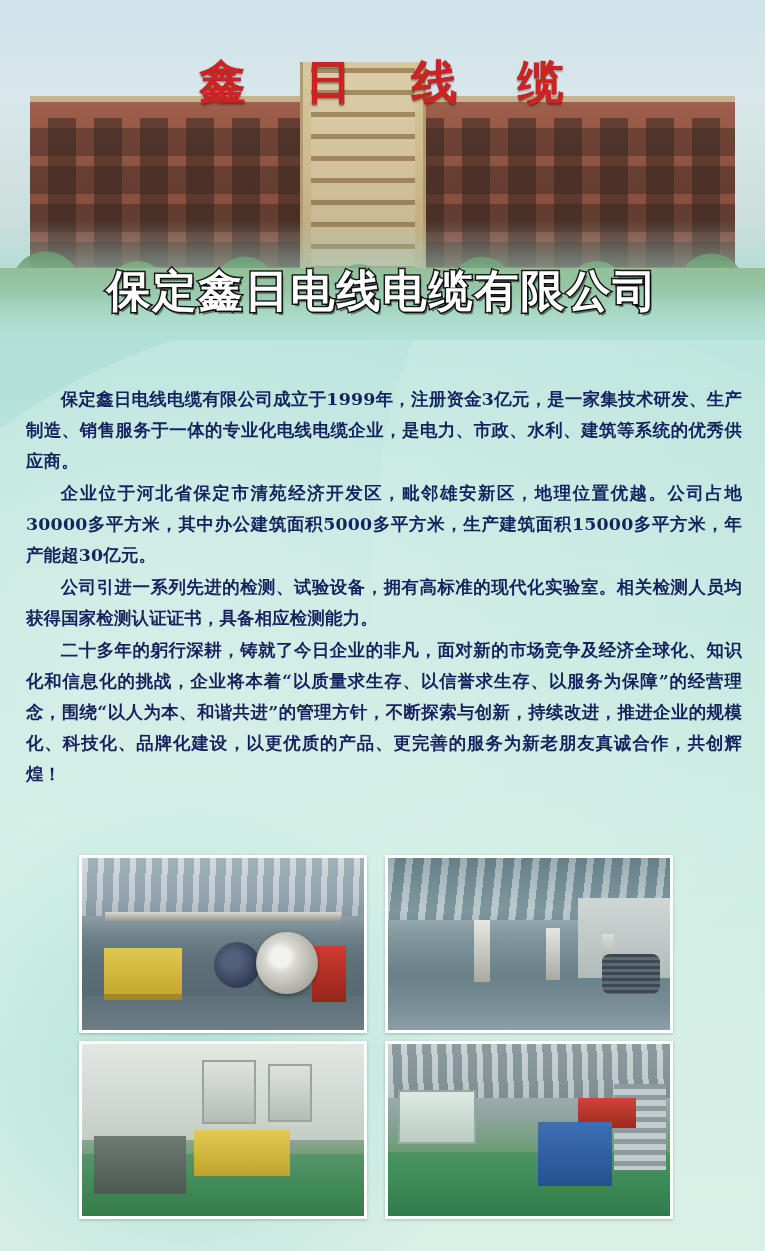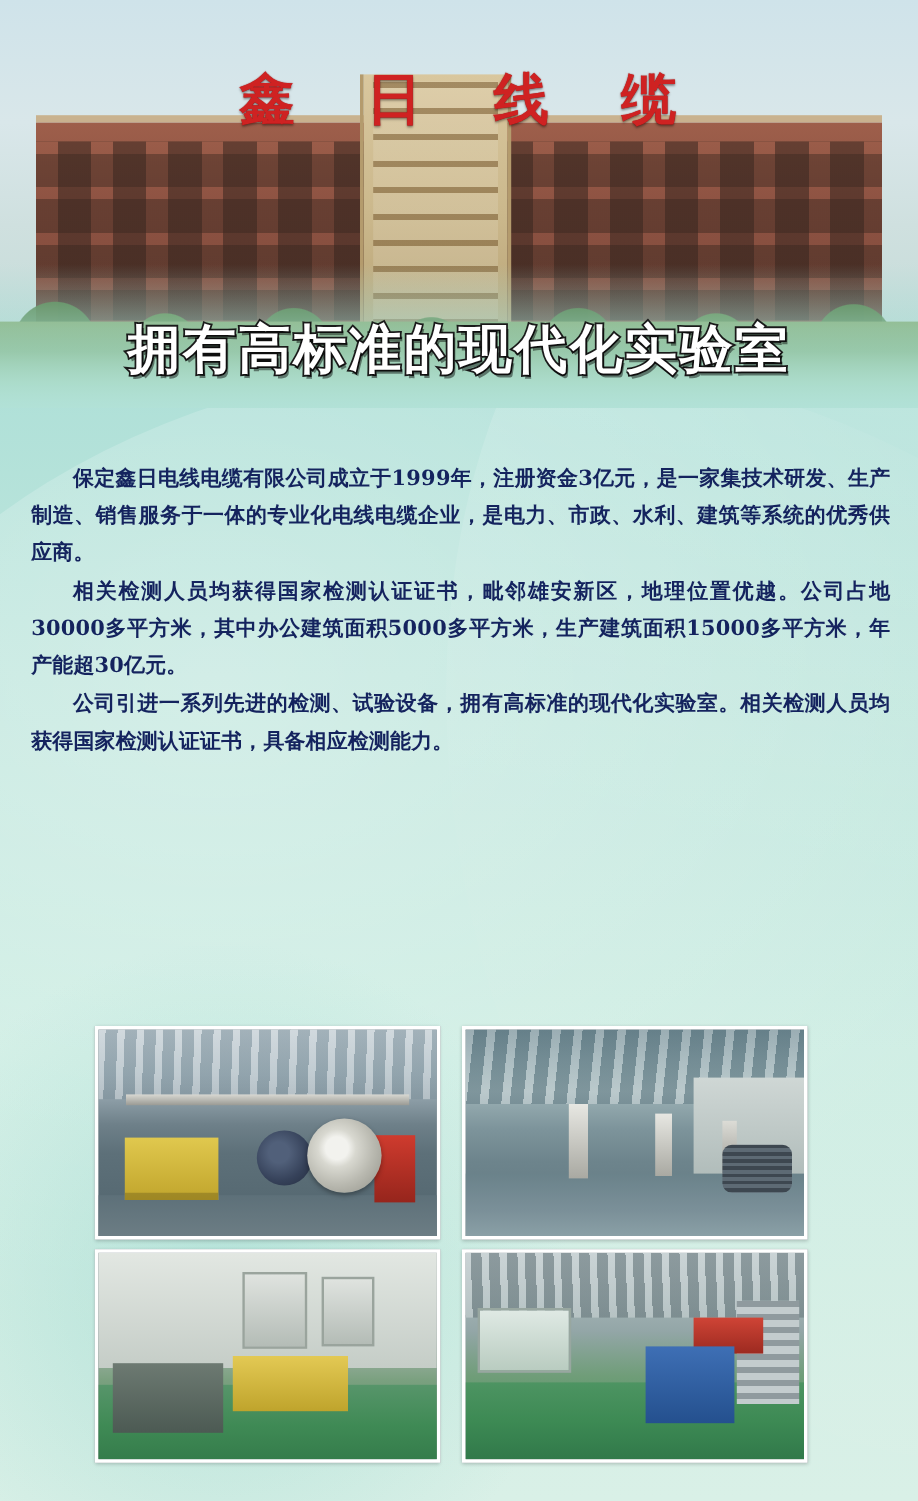--- a/index.html
+++ b/index.html
@@ -365,26 +365,27 @@
     <div class="hero-ground"></div>
     <div class="hero-sign">
       <span>鑫</span>
       <span>日</span>
       <span>线</span>
       <span>缆</span>
     </div>
     <div class="hero-fade"></div>
   </div>
 
-  <div class="title">拥有高标准的现代化实验室</div>
+  <div class="title">保定鑫日电线电缆有限公司</div>
 
   <div class="content">
     <p>保定鑫日电线电缆有限公司成立于1999年，注册资金3亿元，是一家集技术研发、生产制造、销售服务于一体的专业化电线电缆企业，是电力、市政、水利、建筑等系统的优秀供应商。</p>
-    <p>相关检测人员均获得国家检测认证证书，毗邻雄安新区，地理位置优越。公司占地30000多平方米，其中办公建筑面积5000多平方米，生产建筑面积15000多平方米，年产能超30亿元。</p>
+    <p>企业位于河北省保定市清苑经济开发区，毗邻雄安新区，地理位置优越。公司占地30000多平方米，其中办公建筑面积5000多平方米，生产建筑面积15000多平方米，年产能超30亿元。</p>
     <p>公司引进一系列先进的检测、试验设备，拥有高标准的现代化实验室。相关检测人员均获得国家检测认证证书，具备相应检测能力。</p>
+    <p>二十多年的躬行深耕，铸就了今日企业的非凡，面对新的市场竞争及经济全球化、知识化和信息化的挑战，企业将本着“以质量求生存、以信誉求生存、以服务为保障”的经营理念，围绕“以人为本、和谐共进”的管理方针，不断探索与创新，持续改进，推进企业的规模化、科技化、品牌化建设，以更优质的产品、更完善的服务为新老朋友真诚合作，共创辉煌！</p>
   </div>
 
   <div class="gallery">
 
     <div class="photo ph1">
       <div class="inner">
         <div class="roof"></div>
         <div class="beam"></div>
         <div class="floor"></div>
         <div class="mach"></div>

